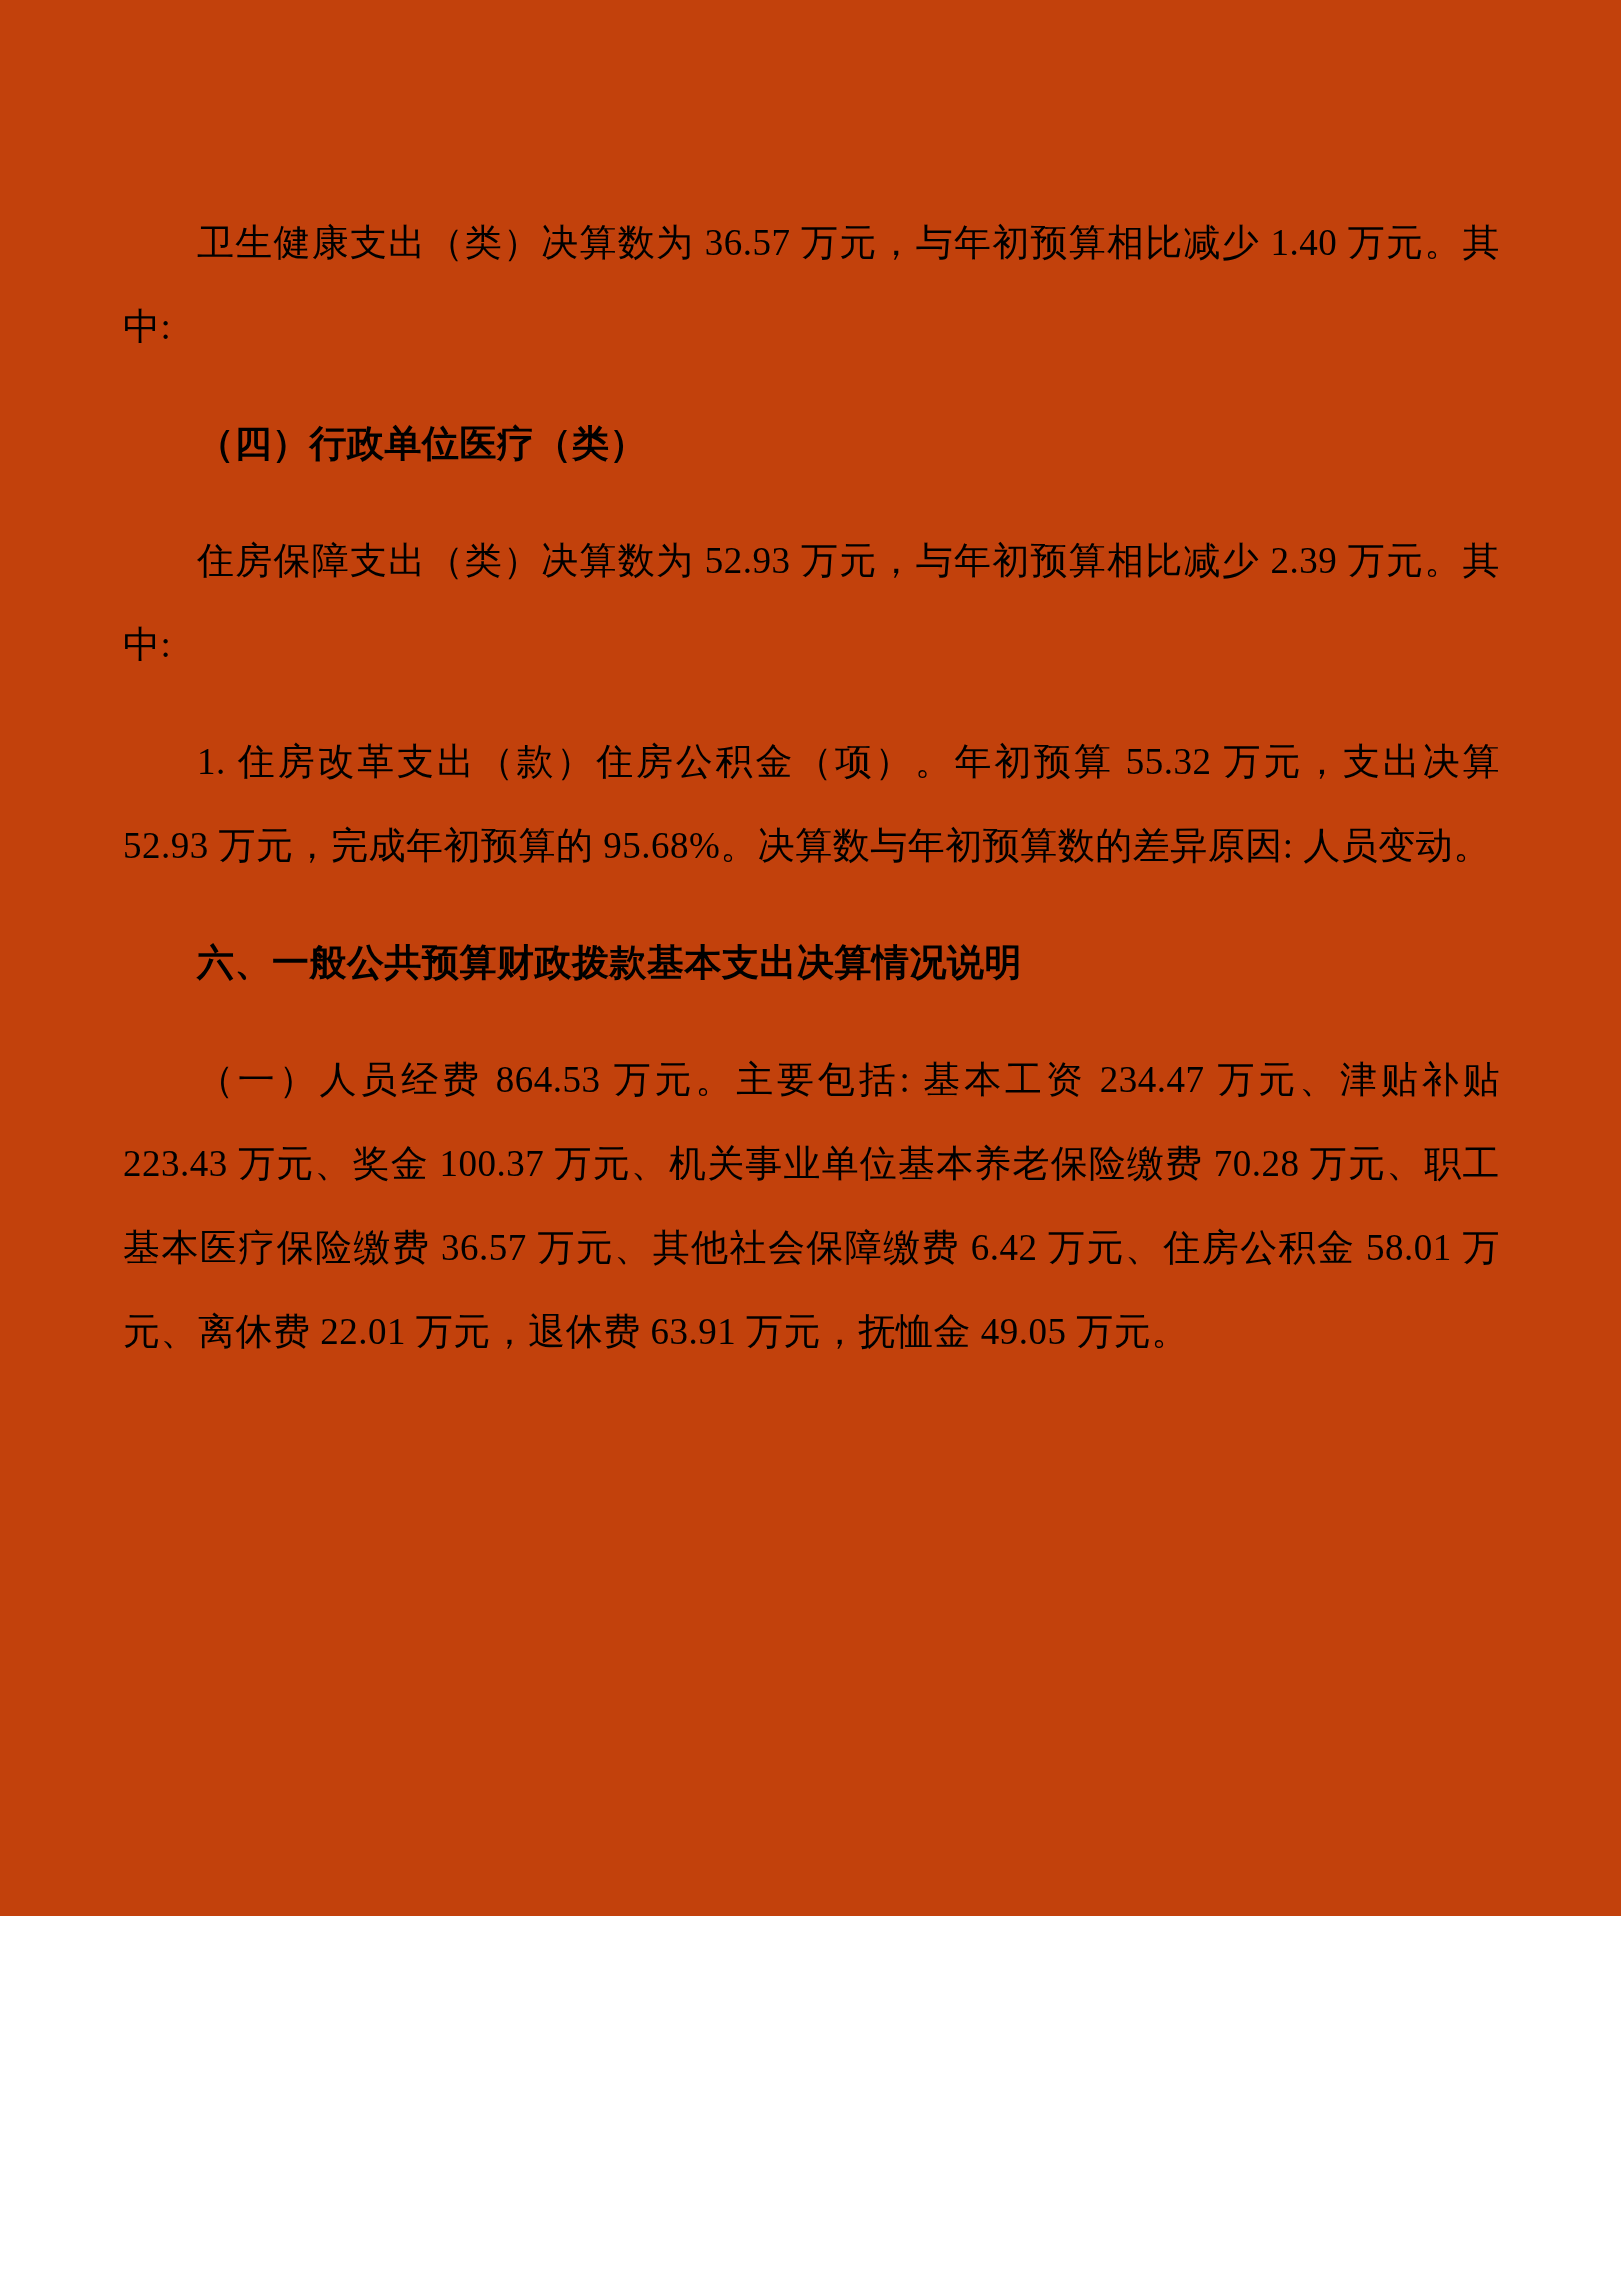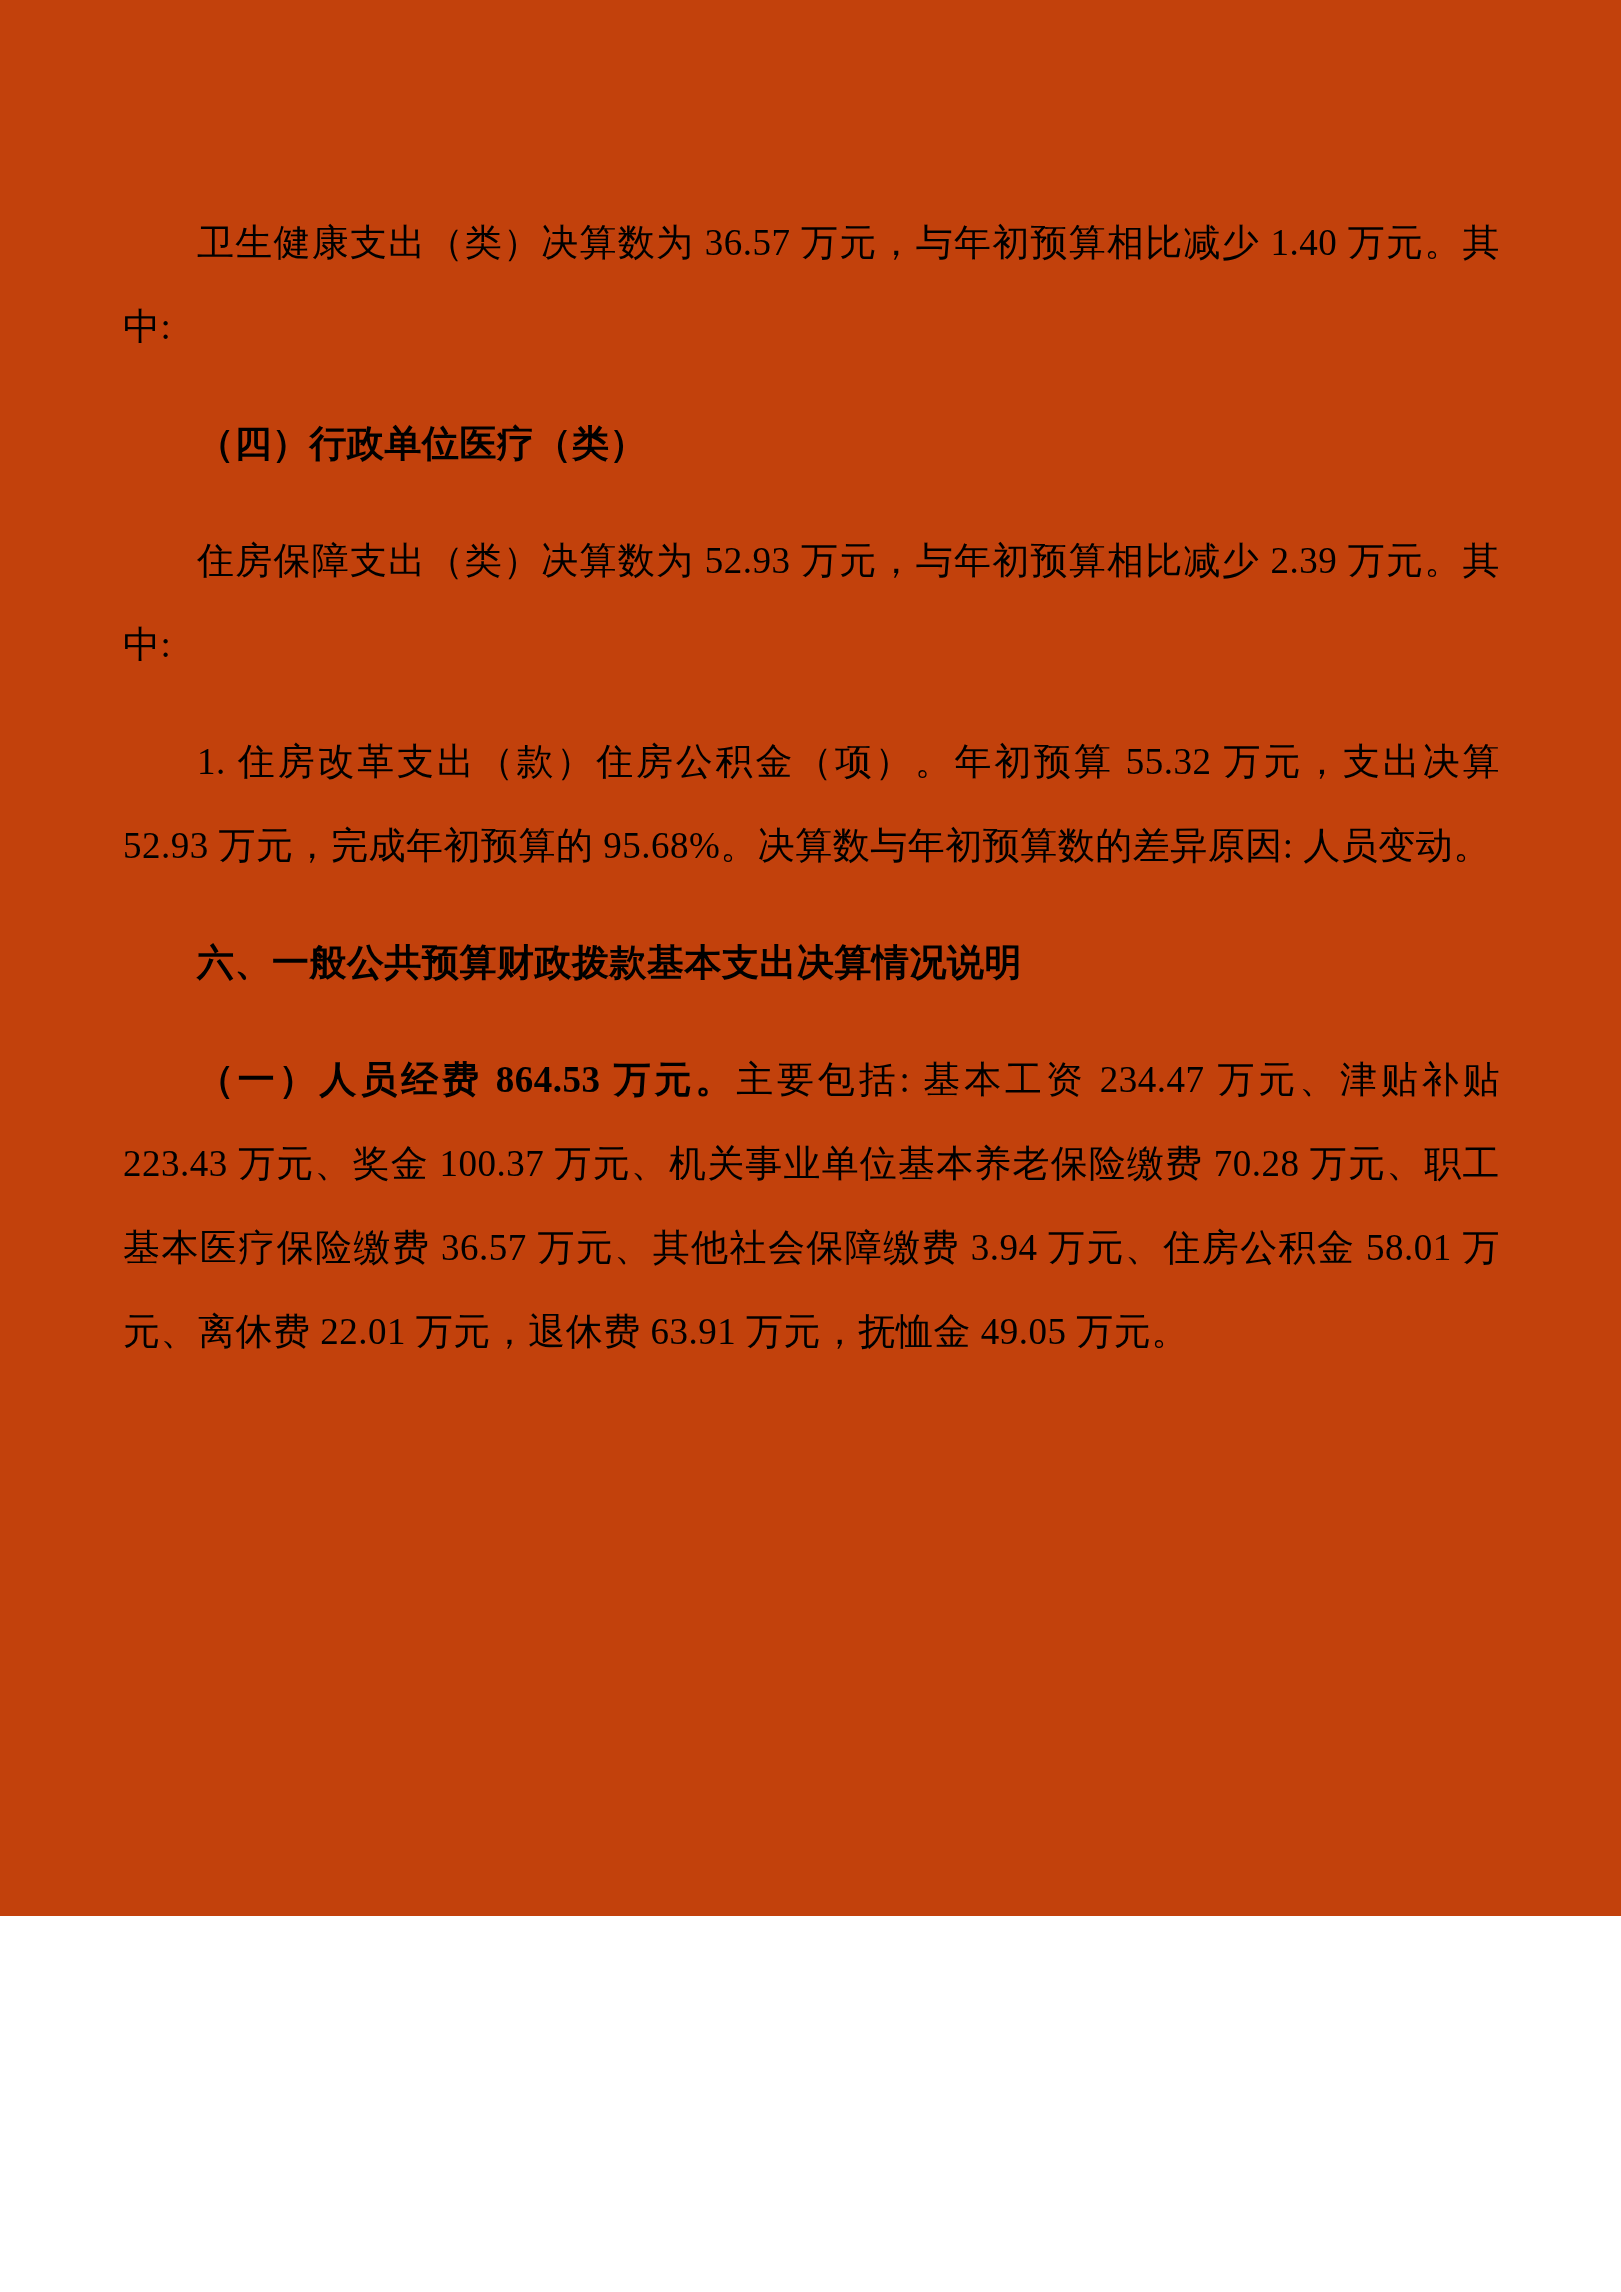--- a/index.html
+++ b/index.html
@@ -30,21 +30,21 @@
   p.heading-serif-bold {
     font-weight: bold;
     text-align: left;
   }
   p.heading-hei {
     font-family: "Liberation Sans", "DejaVu Sans", sans-serif;
     font-weight: bold;
     text-align: left;
   }
   span.lead-bold {
-    font-weight: bold;
+    font-weight: normal;
   }
   .page-number {
     position: absolute;
     left: 0;
     right: 0;
     top: 2125px;
     text-align: left;
     font-size: 40px;
     font-family: "Liberation Serif", "DejaVu Serif", serif;
   }
@@ -60,19 +60,19 @@
 
     <p class="heading-serif-bold">（四）行政单位医疗（类）</p>
 
     <p class="body">住房保障支出（类）决算数为 52.93 万元，与年初预算相比减少 2.39 万元。其中:</p>
 
     <p class="body">1. 住房改革支出（款）住房公积金（项）。年初预算 55.32 万元，支出决算 52.93 万元，完成年初预算的 95.68%。决算数与年初预算数的差异原因: 人员变动。</p>
 
     <p class="heading-hei">六、一般公共预算财政拨款基本支出决算情况说明</p>
 
 
-    <p class="body"><span class="lead-bold">（一）人员经费 864.53 万元。</span><span>主要包括: 基本工资 234.47 万元、津贴补贴 223.43 万元、奖金 100.37 万元、机关事业单位基本养老保险缴费 70.28 万元、职工基本医疗保险缴费 36.57 万元、其他社会保障缴费 3.94 万元、住房公积金 58.01 万元、离休费 22.01 万元，退休费 63.91 万元，抚恤金 49.05 万元。</span></p>
+    <p class="body"><span class="lead-bold">（一）人员经费 864.53 万元。</span><span>主要包括: 基本工资 234.47 万元、津贴补贴 223.43 万元、奖金 100.37 万元、机关事业单位基本养老保险缴费 70.28 万元、职工基本医疗保险缴费 36.57 万元、其他社会保障缴费 6.42 万元、住房公积金 58.01 万元、离休费 22.01 万元，退休费 63.91 万元，抚恤金 49.05 万元。</span></p>
 
   </div>
 
   <div class="page-number">17</div>
 </div>
 
 
 </body></html>

